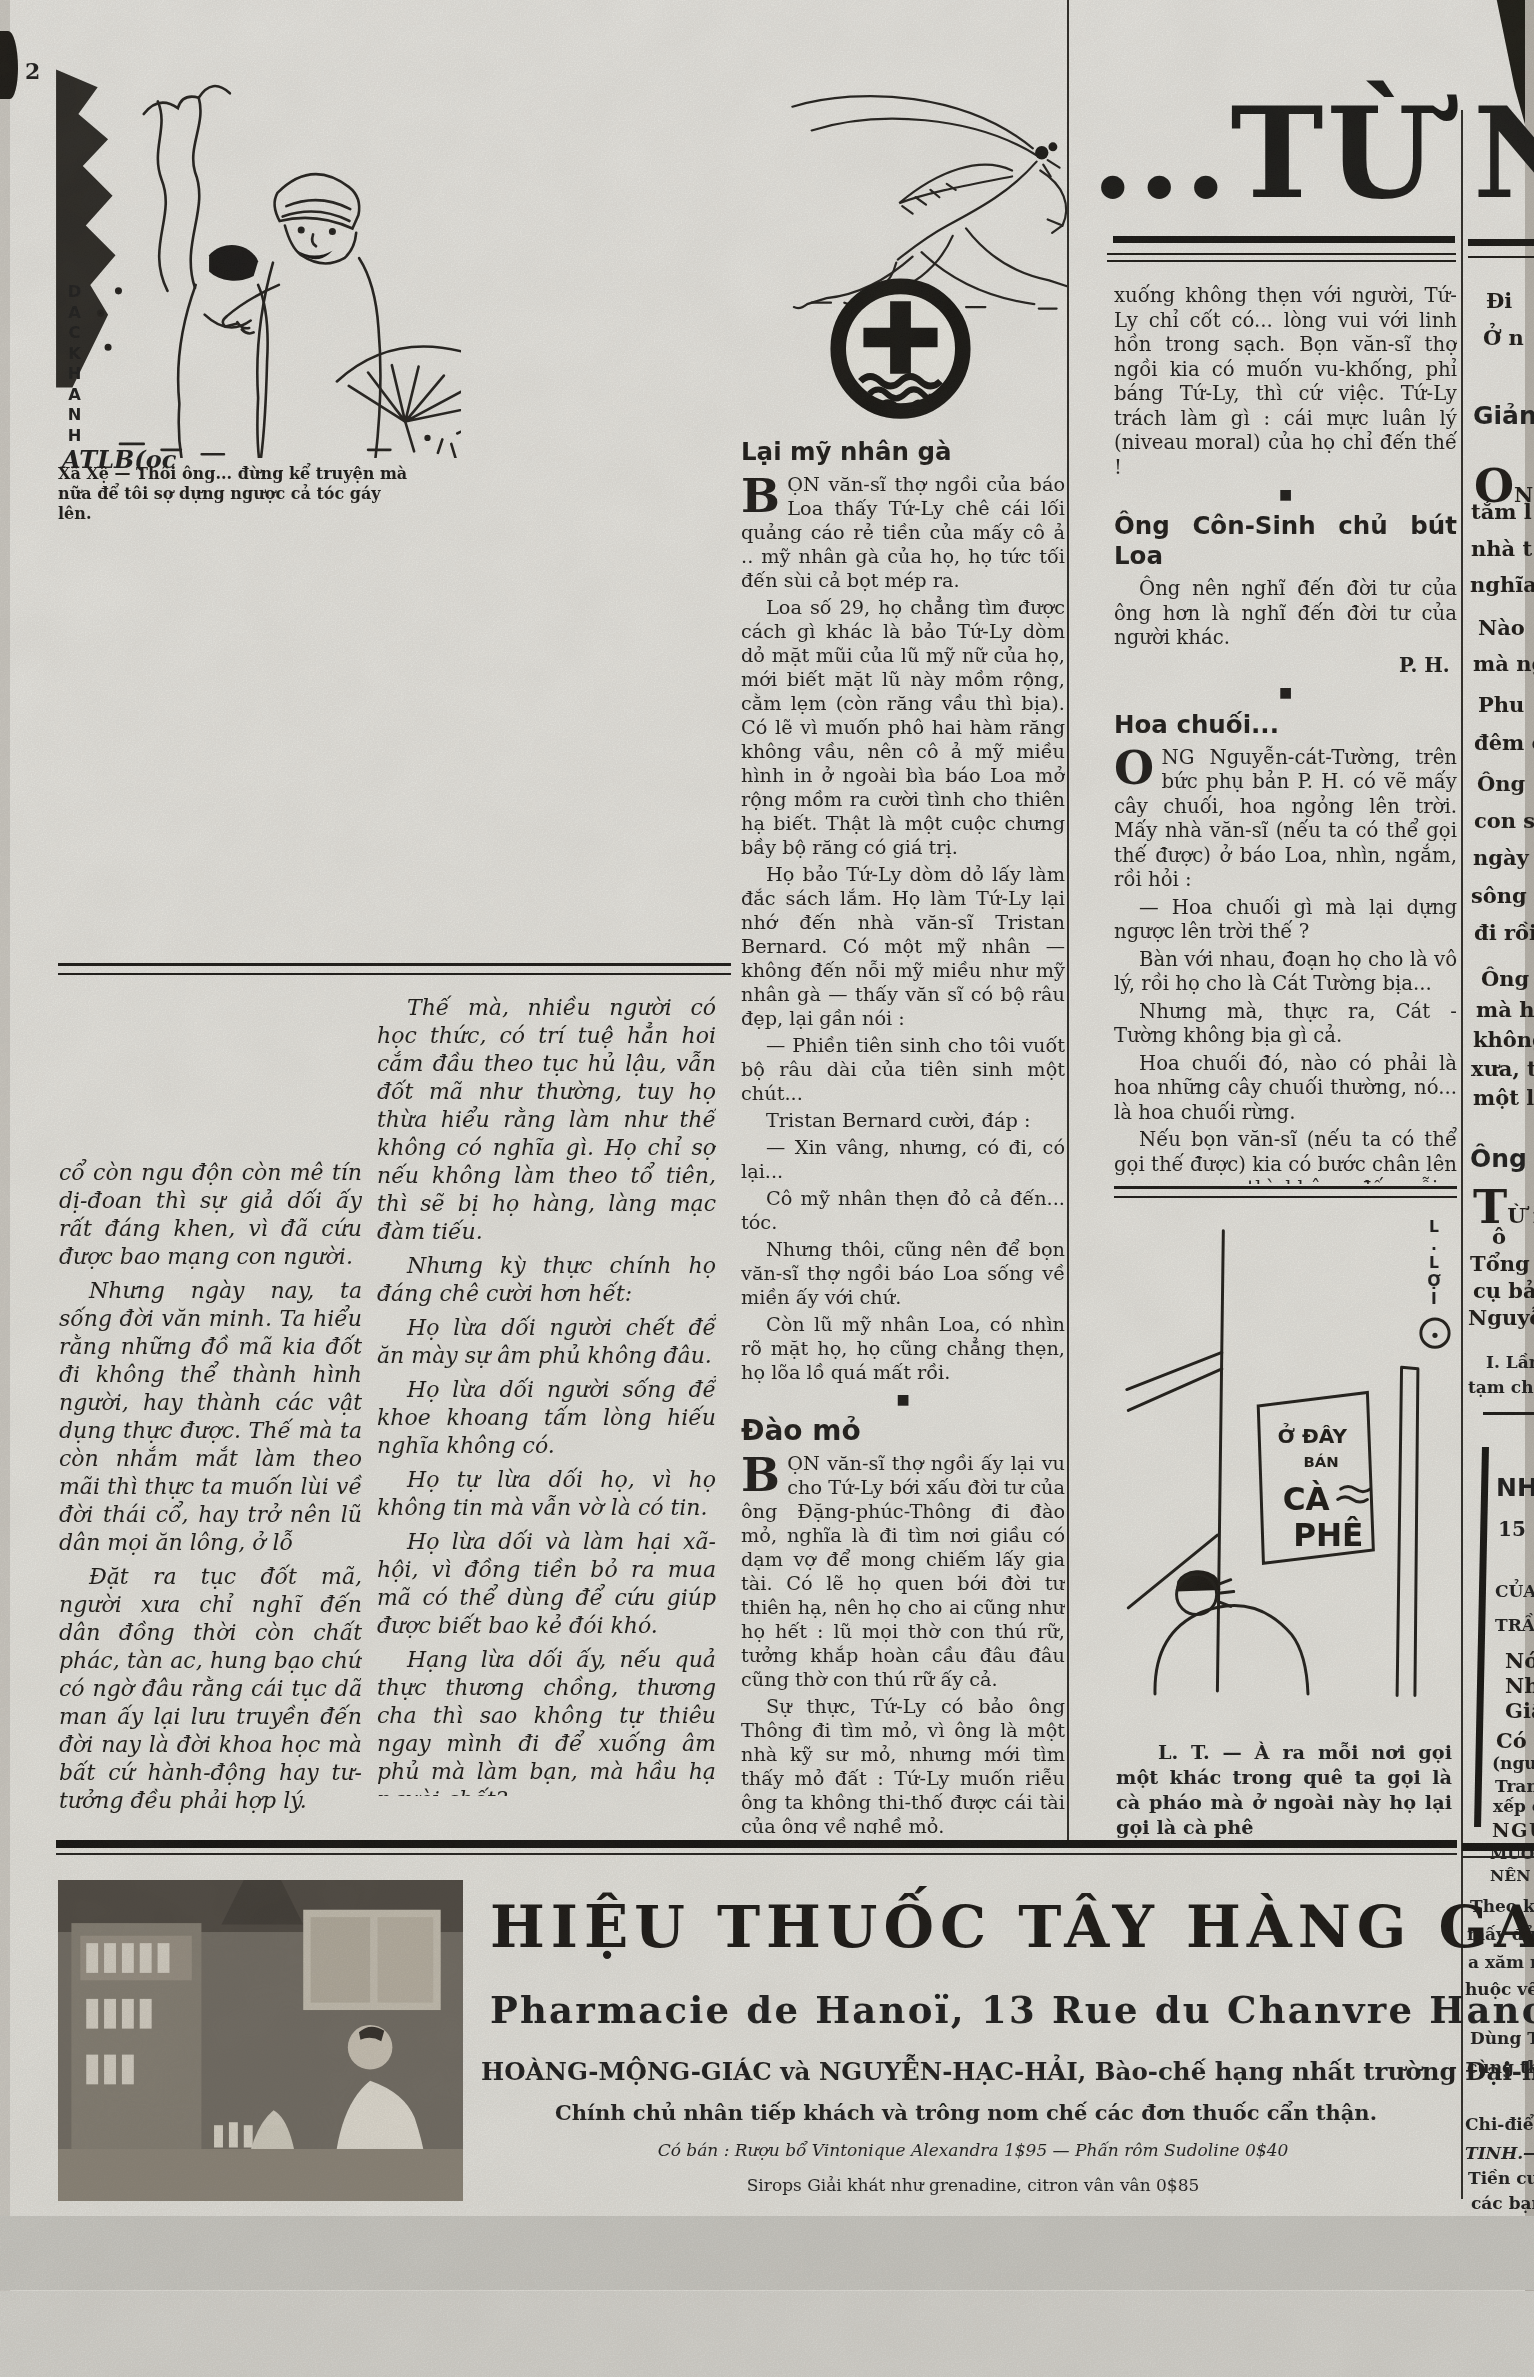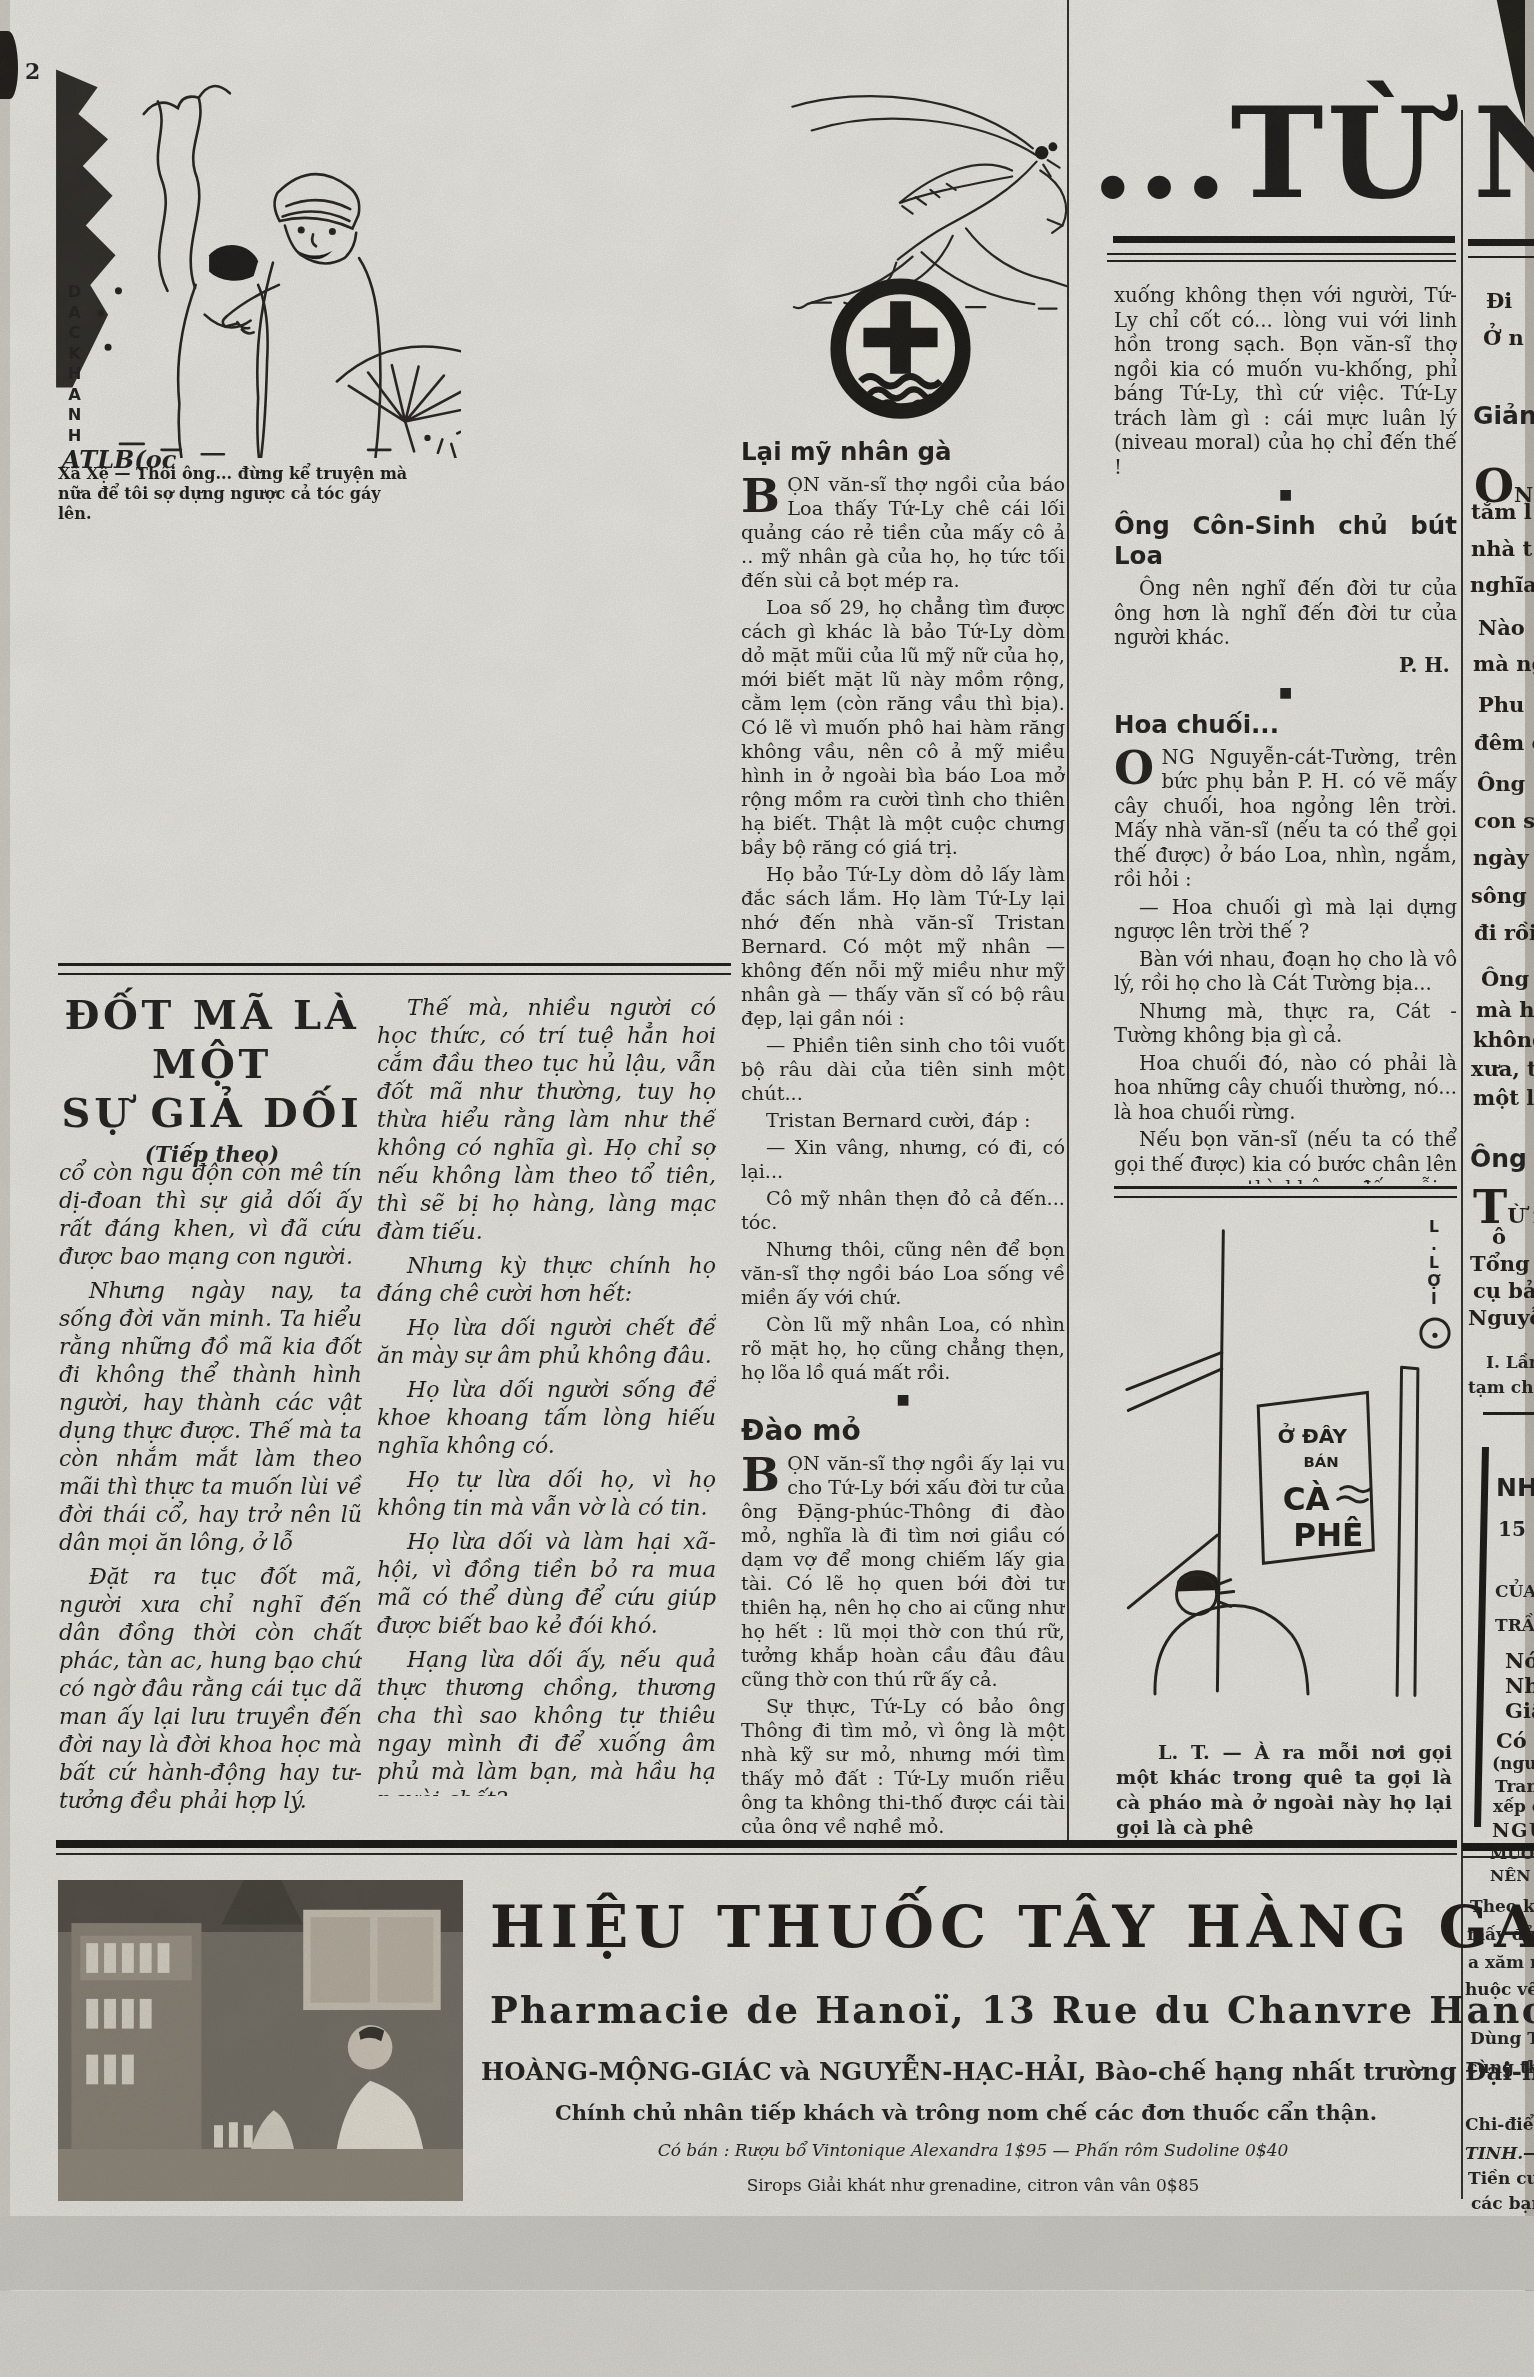--- a/index.html
+++ b/index.html
@@ -204,25 +204,20 @@
       <text x="252" y="446" font-size="42">PHÊ</text>
     </g>
     <circle cx="443" cy="160" r="19" stroke="#181612" stroke-width="4" fill="none"></circle>
     <circle cx="443" cy="163" r="3.5" fill="#181612"></circle>
   </svg>
   <div class="abs vert" style="left:1425px;top:1218px;height:111px;font-weight:bold;font-size:15.6px;font-family:'DejaVu Sans','Liberation Sans',sans-serif;">L.LỢI</div>
   <div class="abs cap-right" style="left:1116px;top:1740px;width:336px;text-indent:42px;">L. T. — À ra mỗi nơi gọi một khác trong quê ta gọi là cà pháo mà ở ngoài này họ lại gọi là cà phê</div>
 
   <div class="abs rule2" style="left:58px;top:963px;width:673px;"></div>
 
-  <div class="abs" style="left:58px;top:990px;width:308px;">
-    <div class="hl1">ĐỐT MÃ LÀ MỘT</div>
-    <div class="hl1">SỰ GIẢ DỐI</div>
-    <div class="hl-sub">(Tiếp theo)</div>
-  </div>
 
   <div class="abs itcol" style="left:59px;top:1159px;width:303px;height:669px;overflow:hidden;">
     <p class="ni">cổ còn ngu độn còn mê tín dị-đoan thì sự giả dối ấy rất đáng khen, vì đã cứu được bao mạng con người.</p>
     <p>Nhưng ngày nay, ta sống đời văn minh. Ta hiểu rằng những đồ mã kia đốt đi không thể thành hình người, hay thành các vật dụng thực được. Thế mà ta còn nhắm mắt làm theo mãi thì thực ta muốn lùi về đời thái cổ, hay trở nên lũ dân mọi ăn lông, ở lỗ</p>
     <p>Đặt ra tục đốt mã, người xưa chỉ nghĩ đến dân đồng thời còn chất phác, tàn ac, hung bạo chứ có ngờ đâu rằng cái tục dã man ấy lại lưu truyền đến đời nay là đời khoa học mà bất cứ hành-động hay tư-tưởng đều phải hợp lý.</p>
 
   </div>
 
   <div class="abs itcol" style="left:377px;top:994px;width:339px;height:802px;overflow:hidden;">
     <p>Thế mà, nhiều người có học thức, có trí tuệ hẳn hoi cắm đầu theo tục hủ lậu, vẫn đốt mã như thường, tuy họ thừa hiểu rằng làm như thế không có nghĩa gì. Họ chỉ sợ nếu không làm theo tổ tiên, thì sẽ bị họ hàng, làng mạc đàm tiếu.</p>

